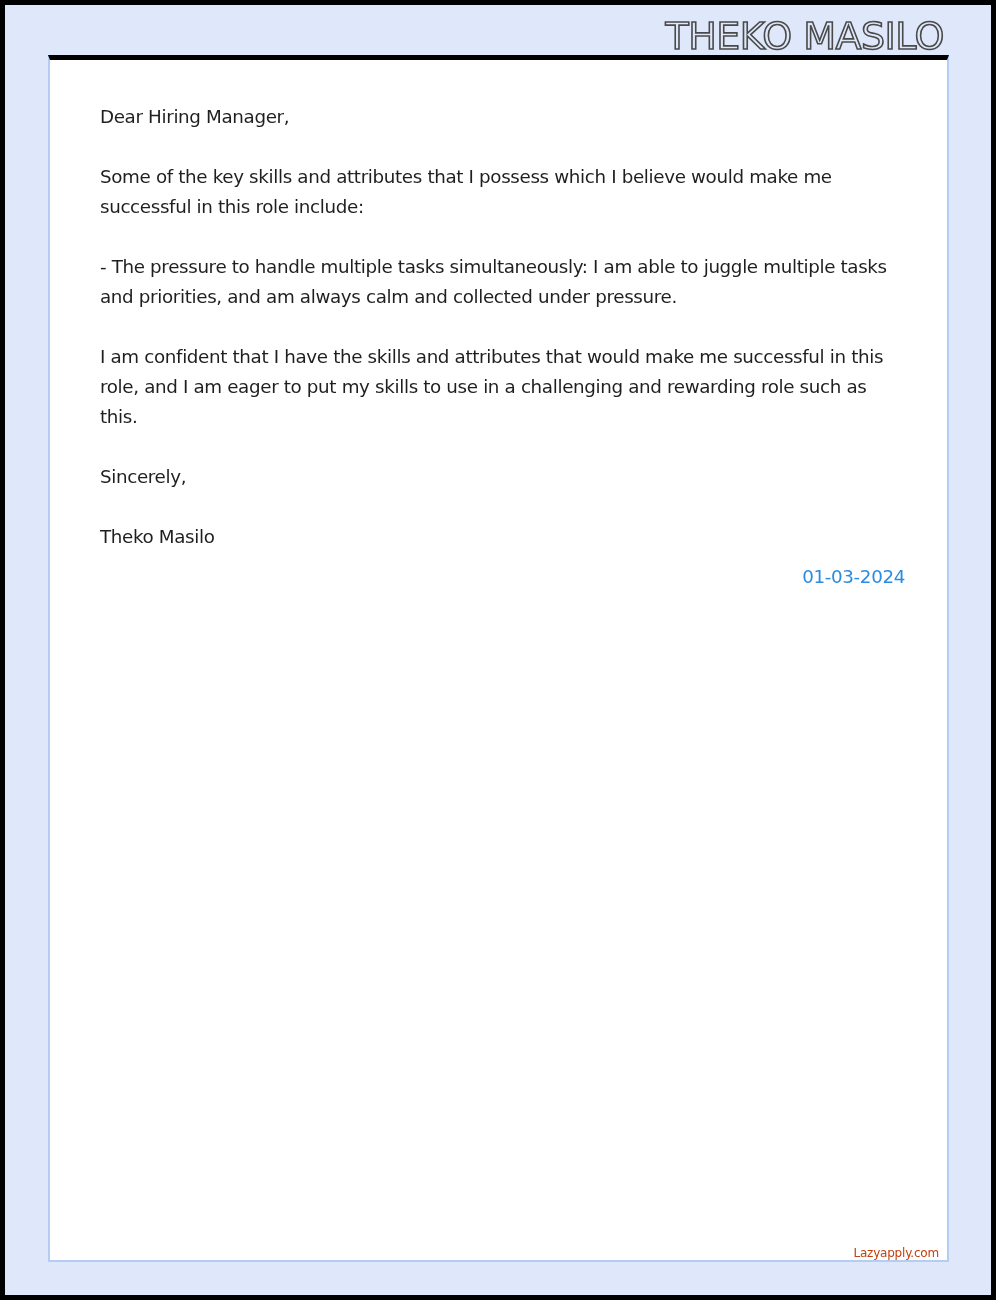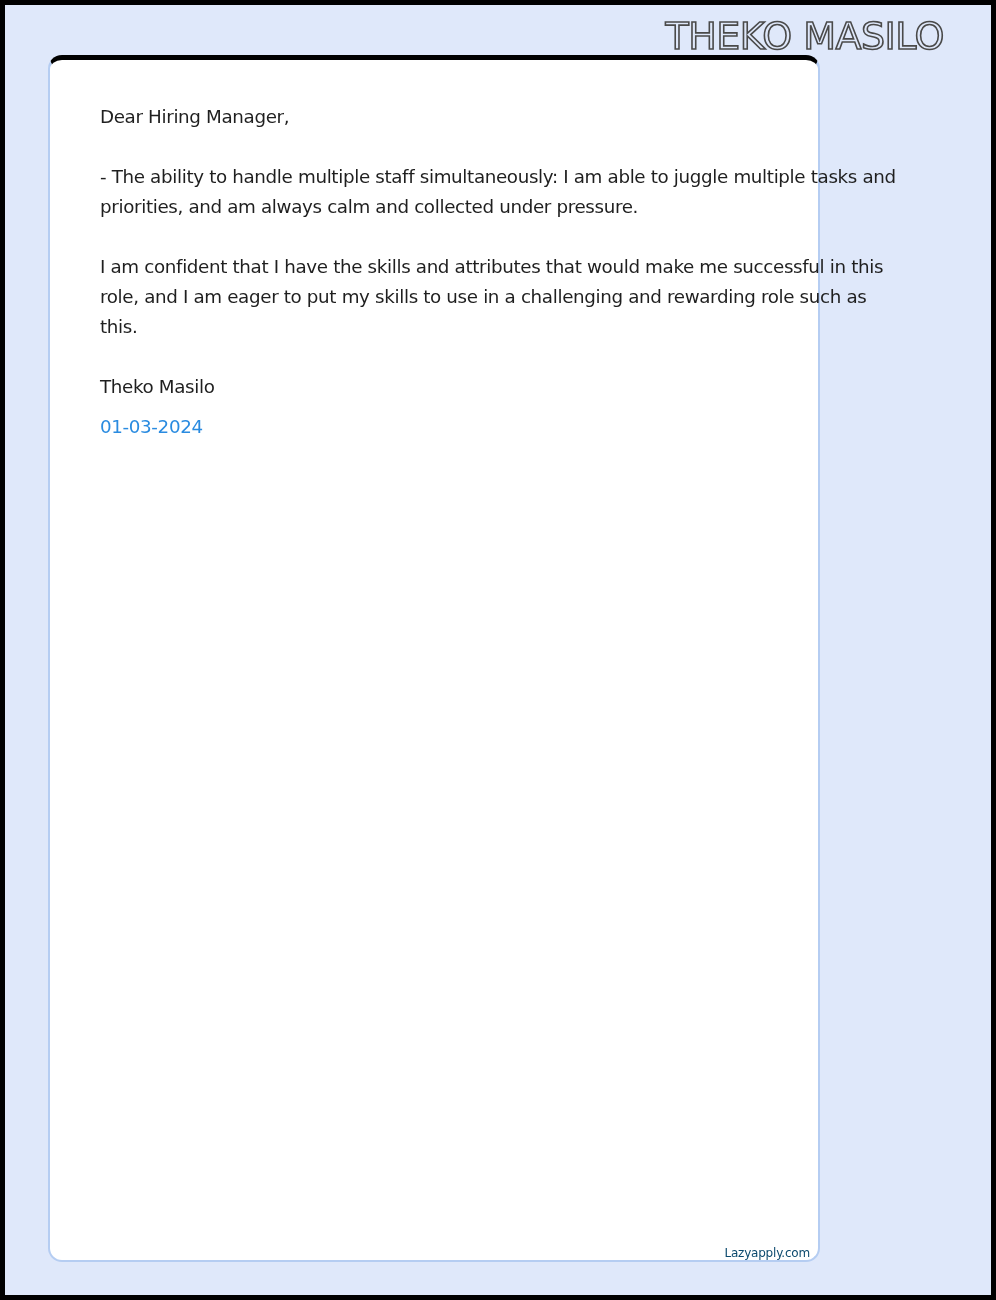--- a/index.html
+++ b/index.html
@@ -12,48 +12,49 @@
     .title {
       position: absolute; right: 47px; top: 12px;
       font-family: "DejaVu Sans", sans-serif;
       font-size: 38px; font-weight: 400; letter-spacing: -0.5px;
       color: #dfe8fa;
       -webkit-text-stroke: 1.6px #4a4a4a;
       line-height: 1;
     }
     .card {
       position: absolute; left: 43px; top: 50px;
-      width: 772px; height: 1207px; box-sizing: border-box;
+      width: 901px; height: 1207px; box-sizing: border-box;
       background: #fff;
       border-top: 5px solid #000;
       border-left: 2px solid #b5cdf2;
       border-right: 2px solid #b5cdf2;
       border-bottom: 2px solid #b5cdf2;
-      border-radius: 14px;
     }
     .letter {
       position: absolute; left: 50px; top: 42px; width: 805px;
       font-size: 18.3px; line-height: 30px; color: #1f1f1f;
       letter-spacing: -0.35px;
     }
     .letter p { margin: 0 0 30px 0; }
     .letter p.sig { margin-bottom: 10px; }
-    .date { color: #2a8be0; margin: 0; }
+    .date { color: #2a8be0; margin: 0; text-align: right; }
     .footer {
       position: absolute; right: 8px; bottom: 0px;
-      font-size: 12px; color: #0c4a6e; letter-spacing: -0.2px;
+      font-size: 12px; color: #c2410c; letter-spacing: -0.2px;
     }
   </style>
 </head>
 <body>
 
 <div class="title">THEKO MASILO</div>
 
 <div class="card">
   <div class="letter">
     <p>Dear Hiring Manager,</p>
-    <p>- The ability to handle multiple staff simultaneously: I am able to juggle multiple tasks and priorities, and am always calm and collected under pressure.</p>
+    <p>Some of the key skills and attributes that I possess which I believe would make me successful in this role include:</p>
+    <p>- The pressure to handle multiple tasks simultaneously: I am able to juggle multiple tasks and priorities, and am always calm and collected under pressure.</p>
     <p>I am confident that I have the skills and attributes that would make me successful in this role, and I am eager to put my skills to use in a challenging and rewarding role such as this.</p>
+    <p>Sincerely,</p>
     <p class="sig">Theko Masilo</p>
     <p class="date">01-03-2024</p>
   </div>
   <div class="footer">Lazyapply.com</div>
 </div>
 
 </body></html>

